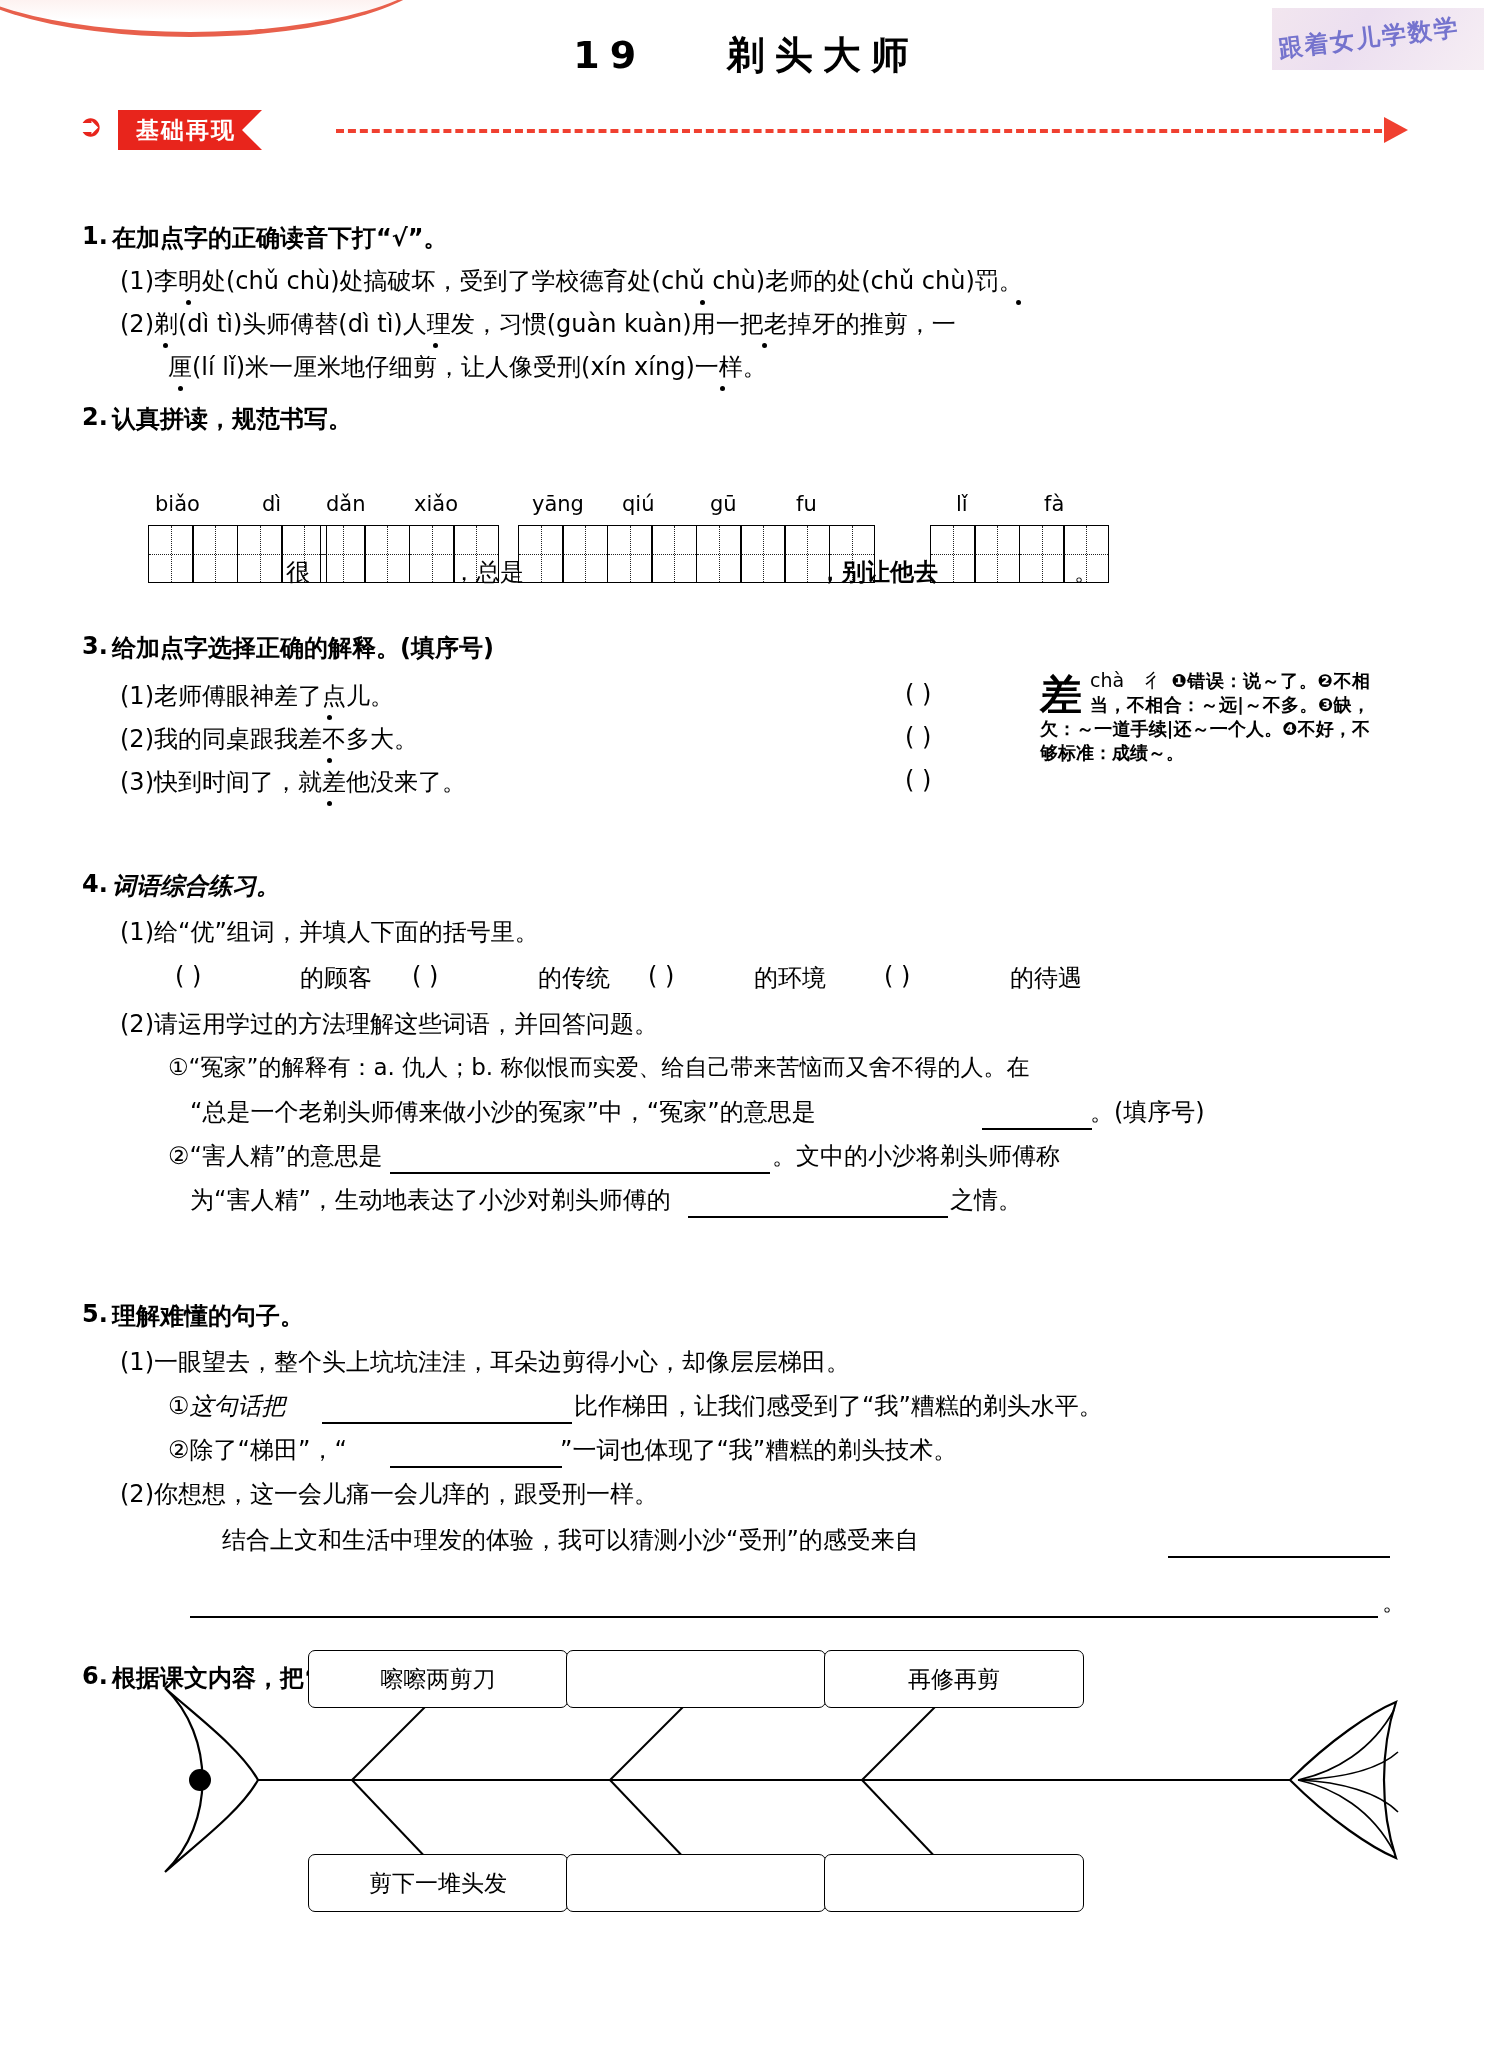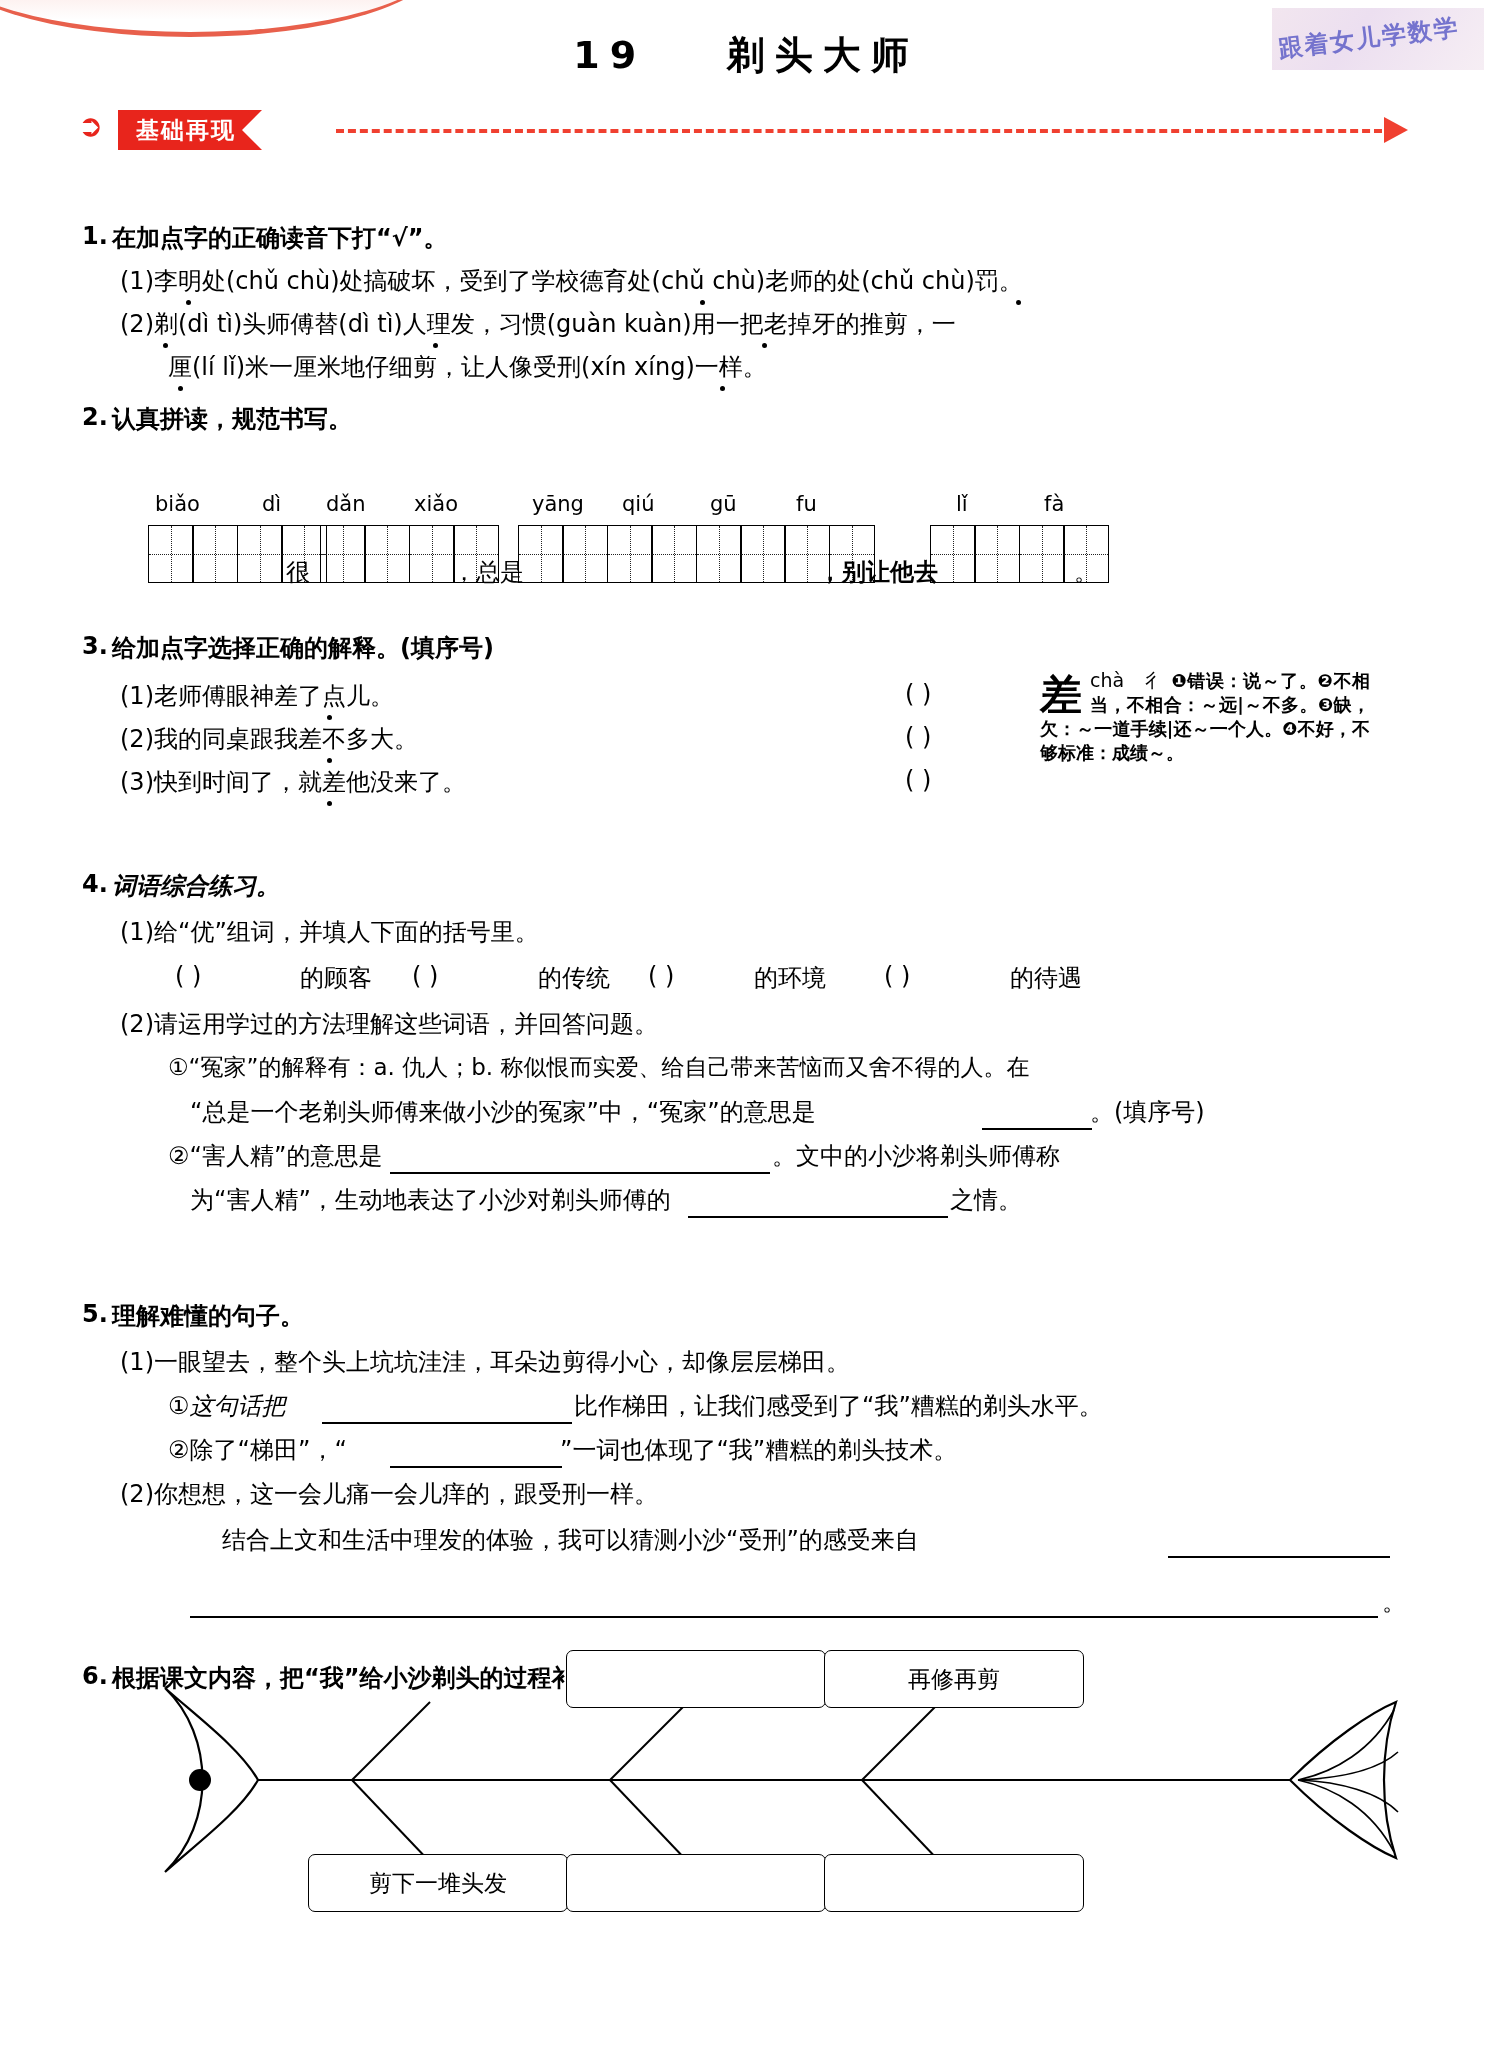--- a/index.html
+++ b/index.html
@@ -325,20 +325,21 @@
 
       <line x1="352" y1="140" x2="430" y2="62" stroke="#000" stroke-width="2"></line>
       <line x1="610" y1="140" x2="688" y2="62" stroke="#000" stroke-width="2"></line>
       <line x1="862" y1="140" x2="940" y2="62" stroke="#000" stroke-width="2"></line>
 
       <line x1="352" y1="140" x2="430" y2="222" stroke="#000" stroke-width="2"></line>
       <line x1="610" y1="140" x2="688" y2="222" stroke="#000" stroke-width="2"></line>
       <line x1="862" y1="140" x2="940" y2="222" stroke="#000" stroke-width="2"></line>
     </svg>
 
+    <div class="fbox" style="left:308px; top:10px; width:260px; height:58px;">嚓嚓两剪刀</div>
     <div class="fbox" style="left:566px; top:10px; width:260px; height:58px;"></div>
     <div class="fbox" style="left:308px; top:214px; width:260px; height:58px;">剪下一堆头发</div>
 
     <div class="fbox" style="left:824px; top:10px; width:260px; height:58px;">再修再剪</div>
     <div class="fbox" style="left:566px; top:214px; width:260px; height:58px;"></div>
     <div class="fbox" style="left:824px; top:214px; width:260px; height:58px;"></div>
   </div>
 
 </div>
 

